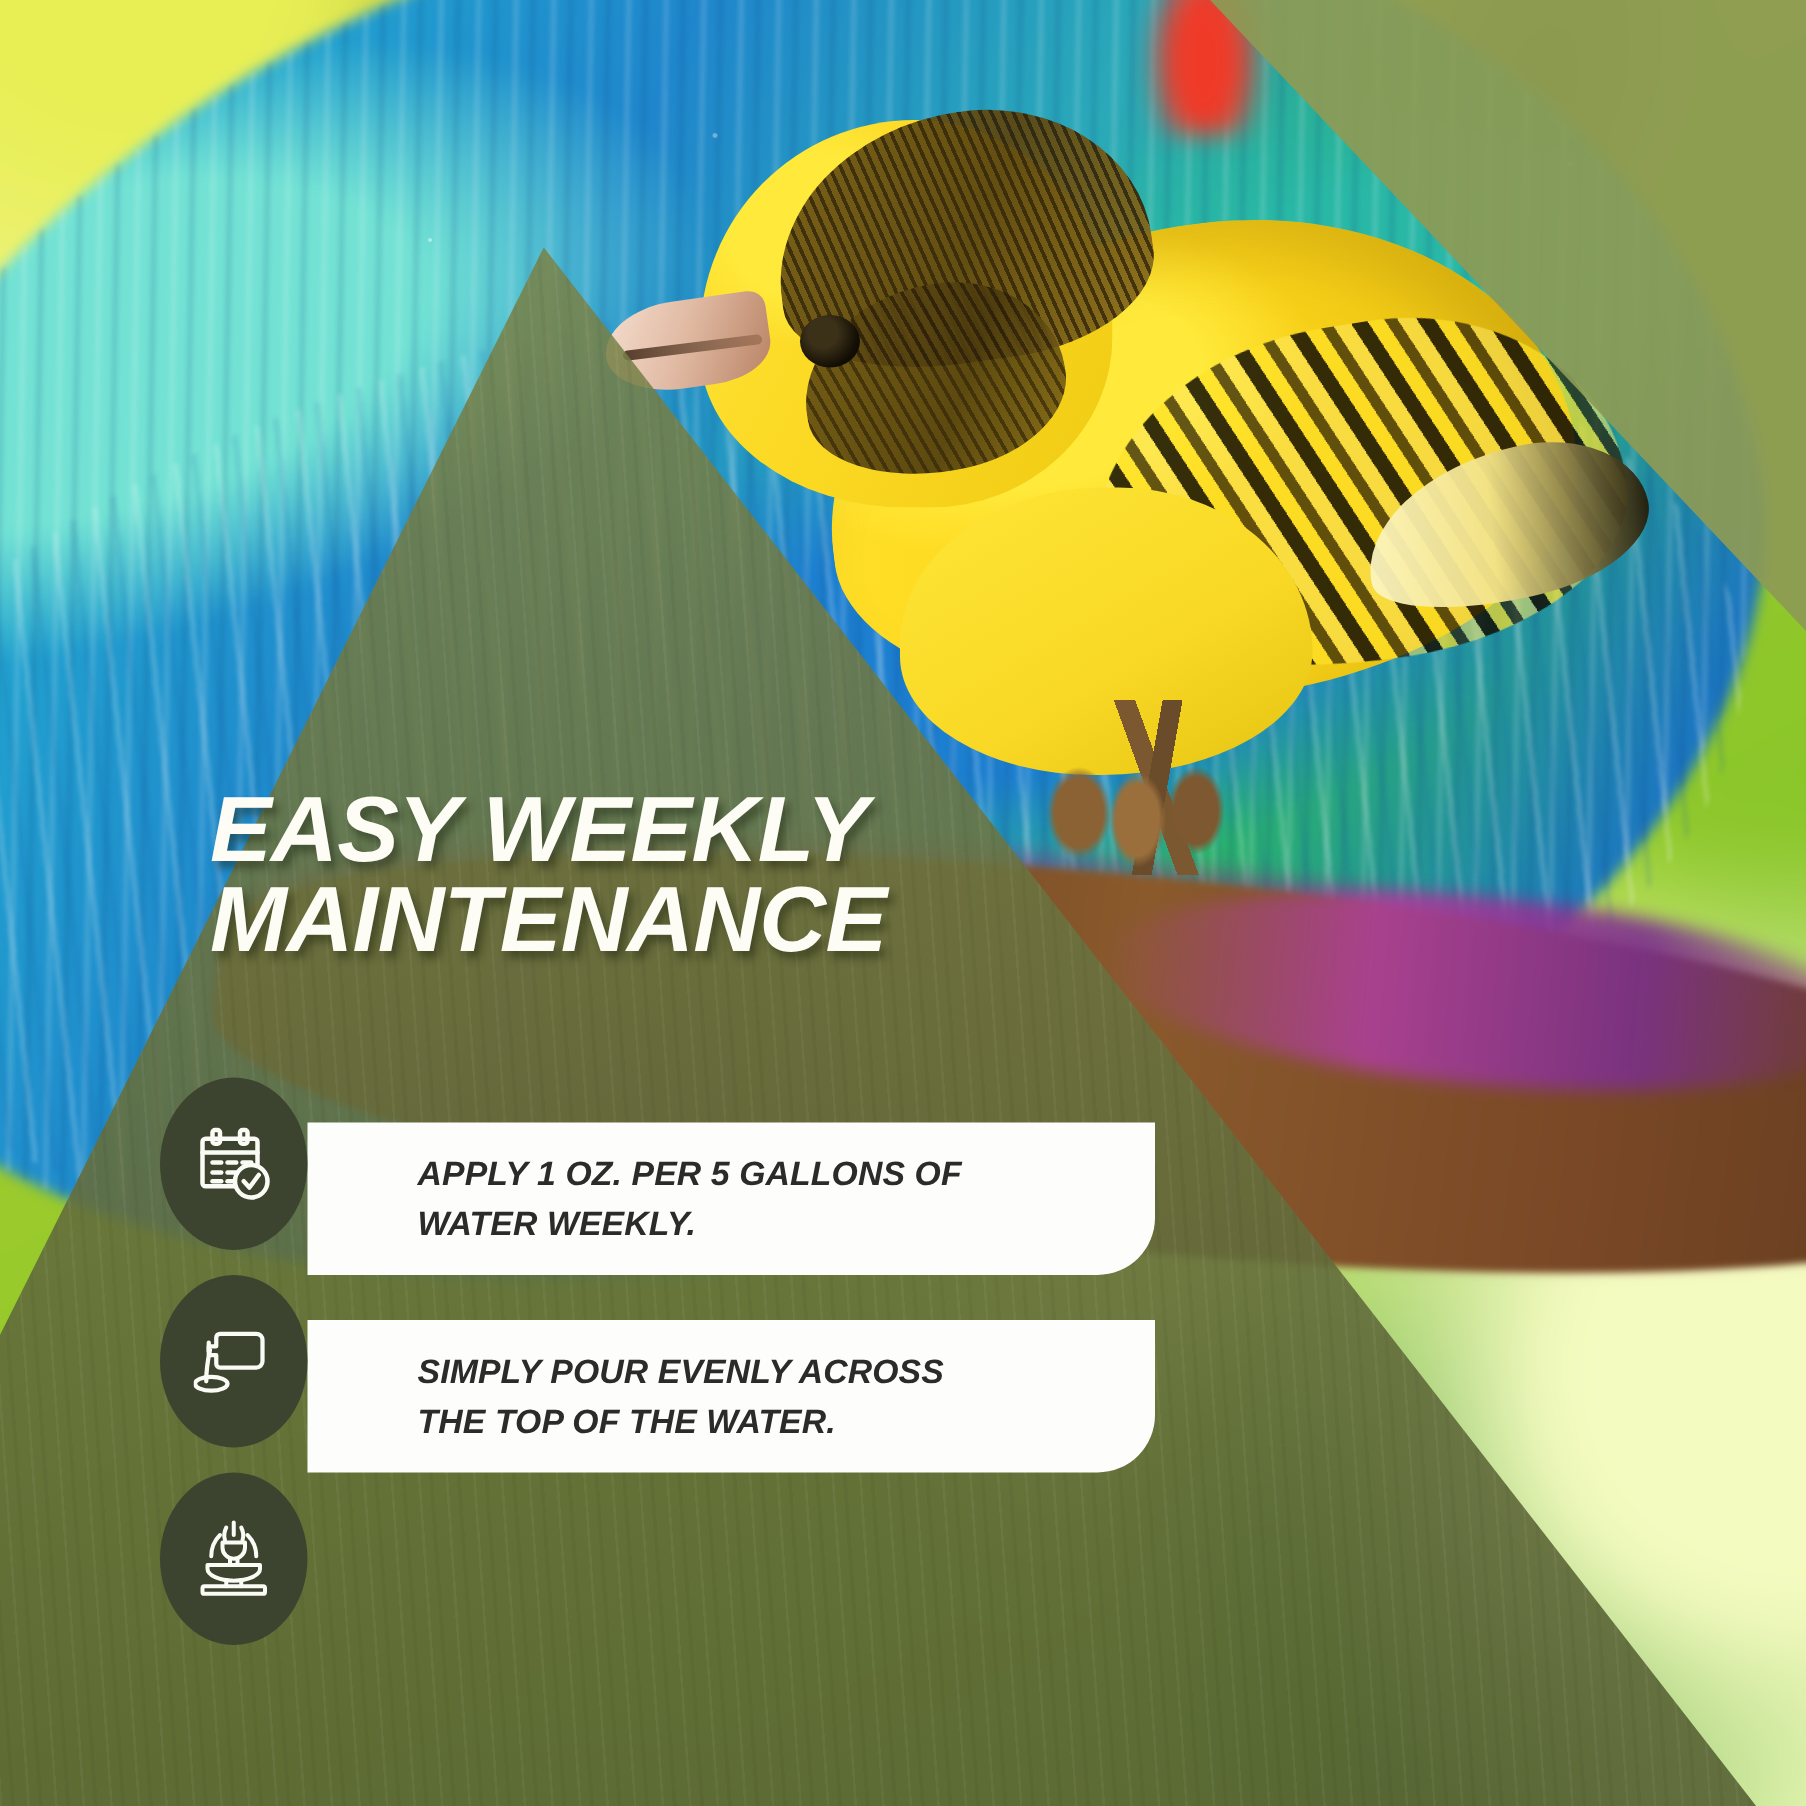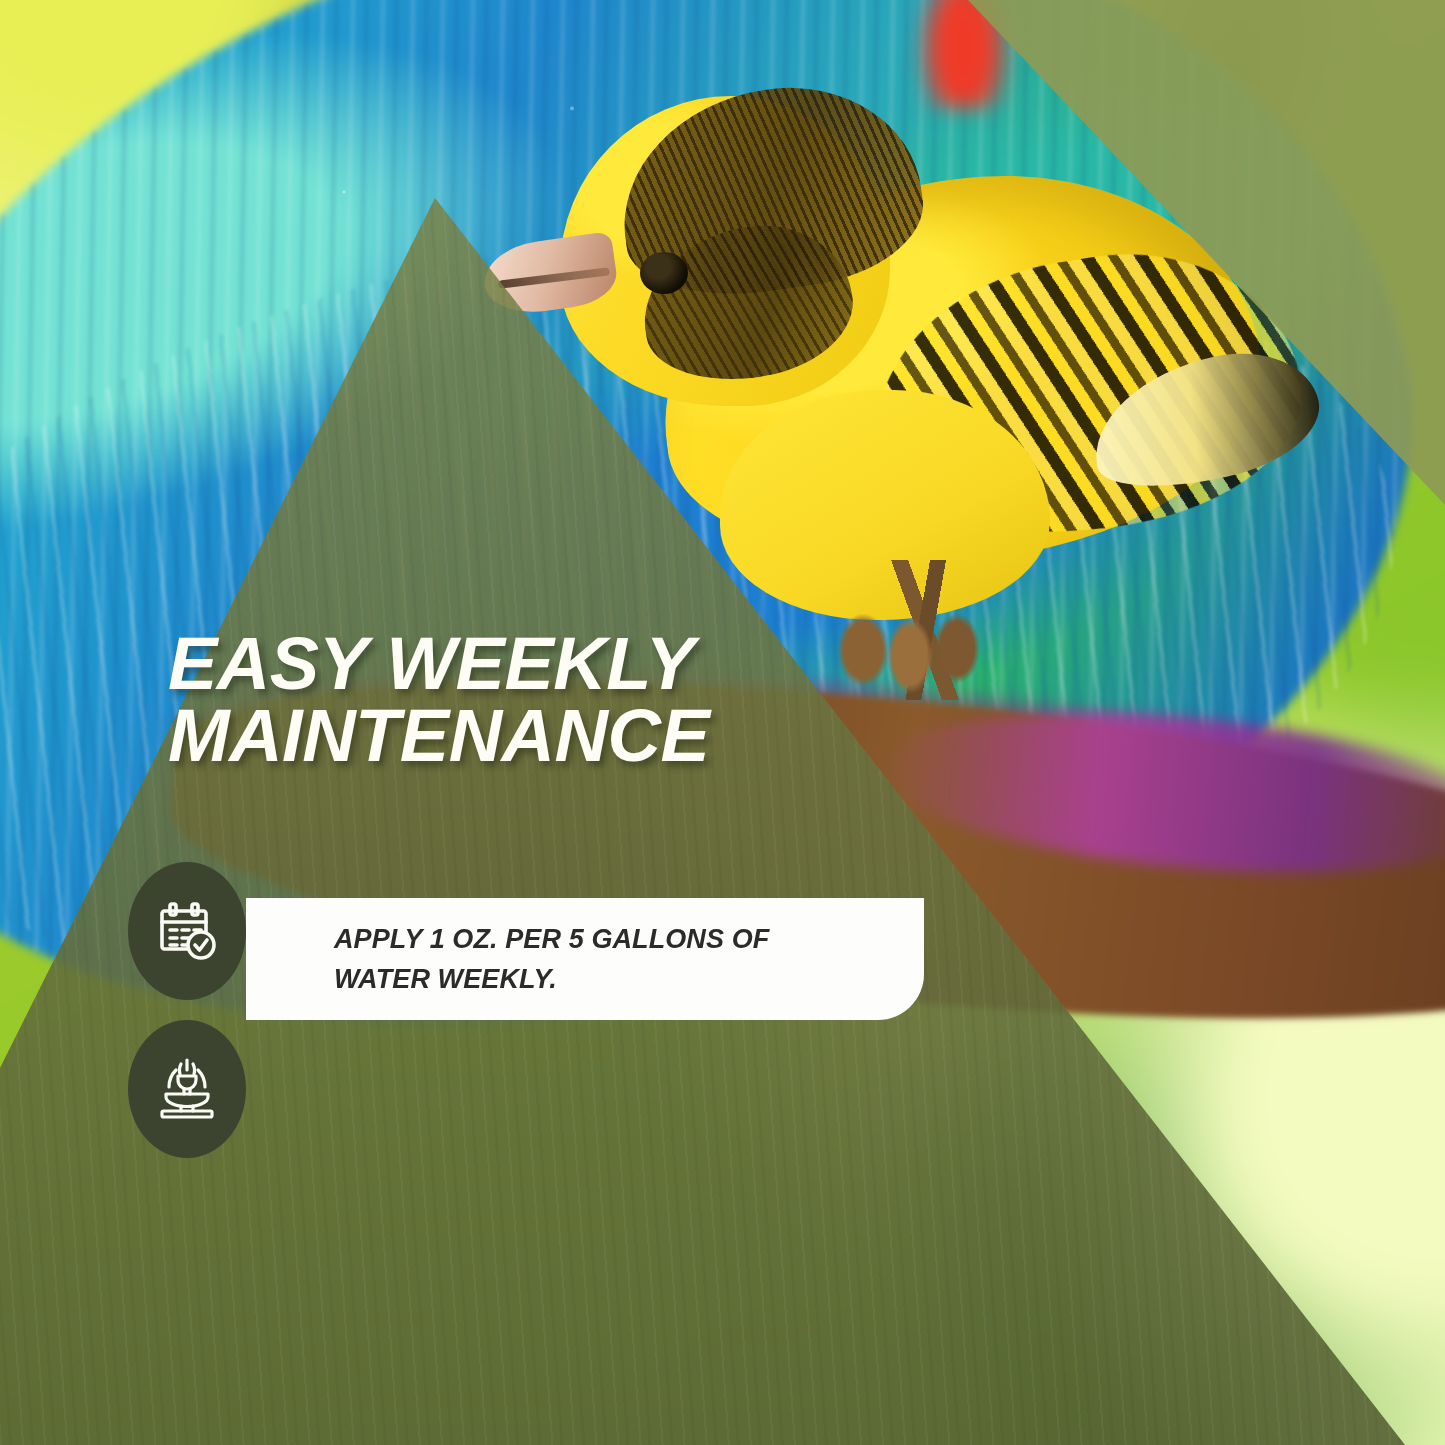--- a/index.html
+++ b/index.html
@@ -315,20 +315,34 @@
             <line x1="14" y1="38" x2="21" y2="38"></line>
             <line x1="26" y1="38" x2="33" y2="38"></line>
             <line x1="14" y1="45" x2="21" y2="45"></line>
             <line x1="26" y1="45" x2="31" y2="45"></line>
             <circle cx="45" cy="45" r="13" fill="#3c442f"></circle>
             <polyline points="39,45 43.5,50 51,40"></polyline>
           </svg>
         </div>
       </div>
 
+      <div class="bullet">
+        <div class="bullet-card">
+          <div class="bullet-text">SIMPLY POUR EVENLY ACROSS
+THE TOP OF THE WATER.</div>
+        </div>
+        <div class="bullet-icon">
+          <svg width="64" height="60" viewBox="0 0 64 60" fill="none" stroke="#fbfbf5" stroke-width="3.4" stroke-linecap="round" stroke-linejoin="round">
+            <path d="M21 8 h29 a5 5 0 0 1 5 5 v17 a5 5 0 0 1 -5 5 h-29 a3 3 0 0 1 -3 -3 v-7 h-6 v-7 h6 v-7 a3 3 0 0 1 3 -3 z"></path>
+            <line x1="12" y1="15" x2="12" y2="22"></line>
+            <path d="M13 21 C11 30 10 38 10 46"></path>
+            <ellipse cx="14" cy="48" rx="13" ry="5.5"></ellipse>
+          </svg>
+        </div>
+      </div>
 
       <div class="bullet">
         <div class="bullet-icon">
           <svg width="66" height="62" viewBox="0 0 66 62" fill="none" stroke="#fbfbf5" stroke-width="3.2" stroke-linecap="round" stroke-linejoin="round">
             <line x1="33" y1="2" x2="33" y2="12"></line>
             <path d="M27 6 C25 10 25 13 26 16"></path>
             <path d="M39 6 C41 10 41 13 40 16"></path>
             <path d="M22 12 C17 17 15 23 15 29"></path>
             <path d="M44 12 C49 17 51 23 51 29"></path>
             <path d="M24 18 h18 v4 a9 9 0 0 1 -9 9 a9 9 0 0 1 -9 -9 z"></path>

